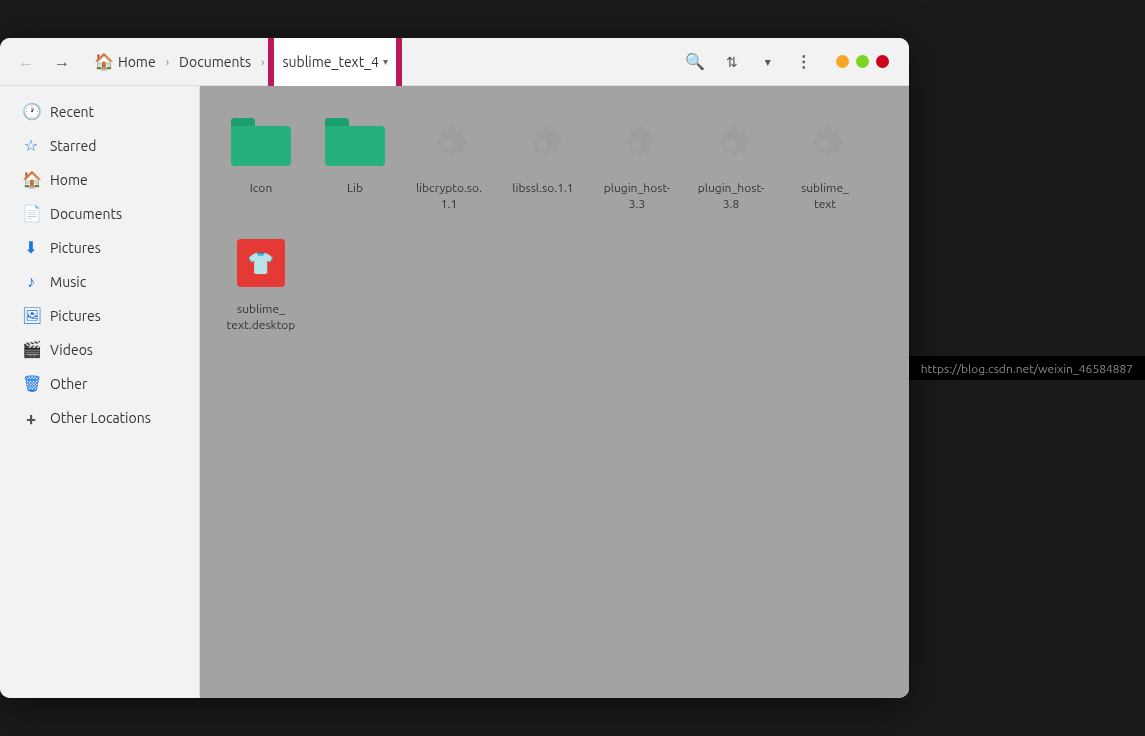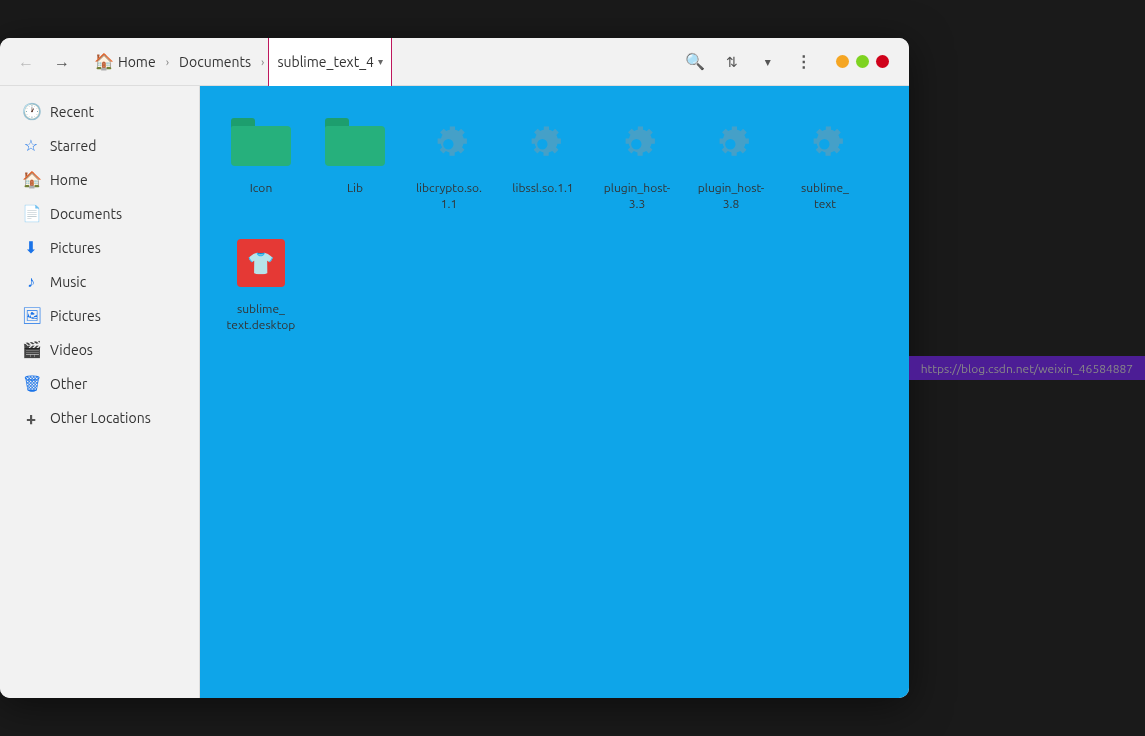--- a/index.html
+++ b/index.html
@@ -80,21 +80,21 @@
     }
     .breadcrumb-item .icon { font-size: 16px; }
     .breadcrumb-sep { color: #888; font-size: 12px; }
     .breadcrumb-current {
       display: flex;
       align-items: center;
       gap: 4px;
       font-size: 14px;
       color: #333;
       background: white;
-      border: 1px solid #be185d;
+      border: 6px solid #be185d;
       border-radius: 4px;
       padding: 20px 8px;
       cursor: pointer;
     }
     .breadcrumb-current .dropdown-arrow { font-size: 10px; color: #666; }
     .header-actions {
       display: flex;
       align-items: center;
       gap: 4px;
       margin-left: auto;
@@ -141,21 +141,21 @@
     .sidebar-item .si-icon {
       font-size: 16px;
       color: #1a73e8;
       width: 18px;
       text-align: center;
     }
     .sidebar-item.other-loc .si-icon { color: #666; }
     
     .file-area {
       flex: 1;
-      background: #0ea5e9;
+      background: #a3a3a3;
       overflow-y: auto;
       padding: 16px;
     }
     .file-grid {
       display: flex;
       flex-wrap: wrap;
       gap: 4px;
       align-content: flex-start;
     }
     .file-item {
@@ -250,21 +250,21 @@
       background: #e53935;
       border-radius: 4px;
       display: flex;
       align-items: center;
       justify-content: center;
       color: white;
       font-size: 22px;
     }
     .statusbar {
       height: 24px;
-      background: #4c1d95;
+      background: #000000;
       display: flex;
       align-items: center;
       justify-content: center;
       padding: 0 12px;
     }
     .statusbar-text {
       color: #888;
       font-size: 12px;
     }
   </style>

